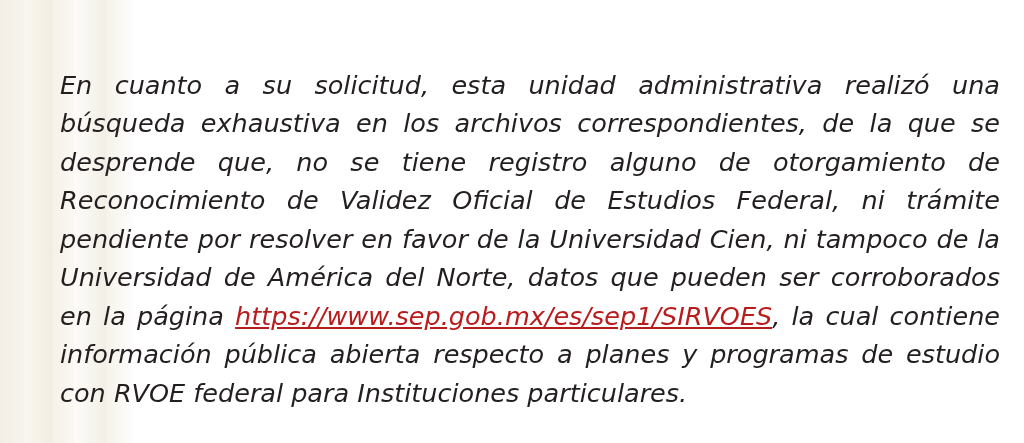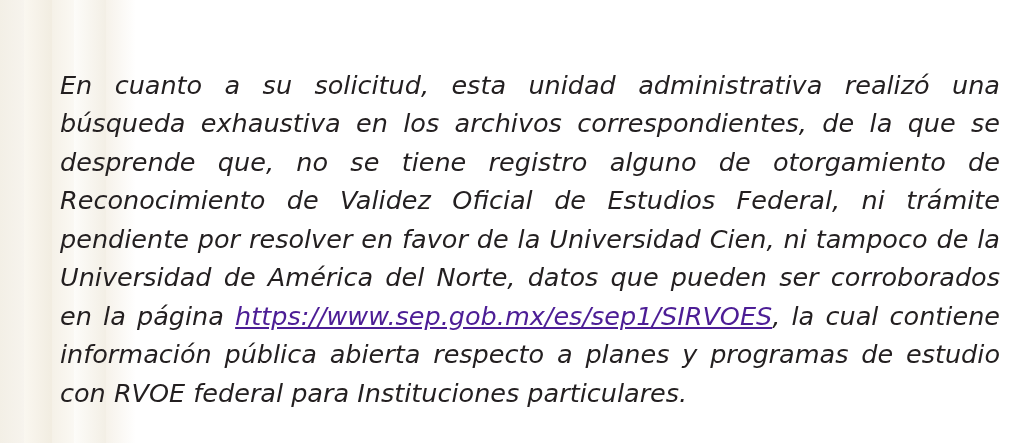--- a/index.html
+++ b/index.html
@@ -50,21 +50,21 @@
     font-family: "DejaVu Sans", sans-serif;
     font-style: italic;
     font-size: 25.5px;
     line-height: 38.5px;
     color: #231f20;
     text-align: justify;
     text-justify: inter-word;
     letter-spacing: 0px;
   }
   .paragraph .link {
-    color: #4c1d95;
+    color: #b91c1c;
     text-decoration: underline;
     cursor: pointer;
   }
 </style>
 </head>
 <body>
 
 <div class="page">
 
   <div class="watermark">

